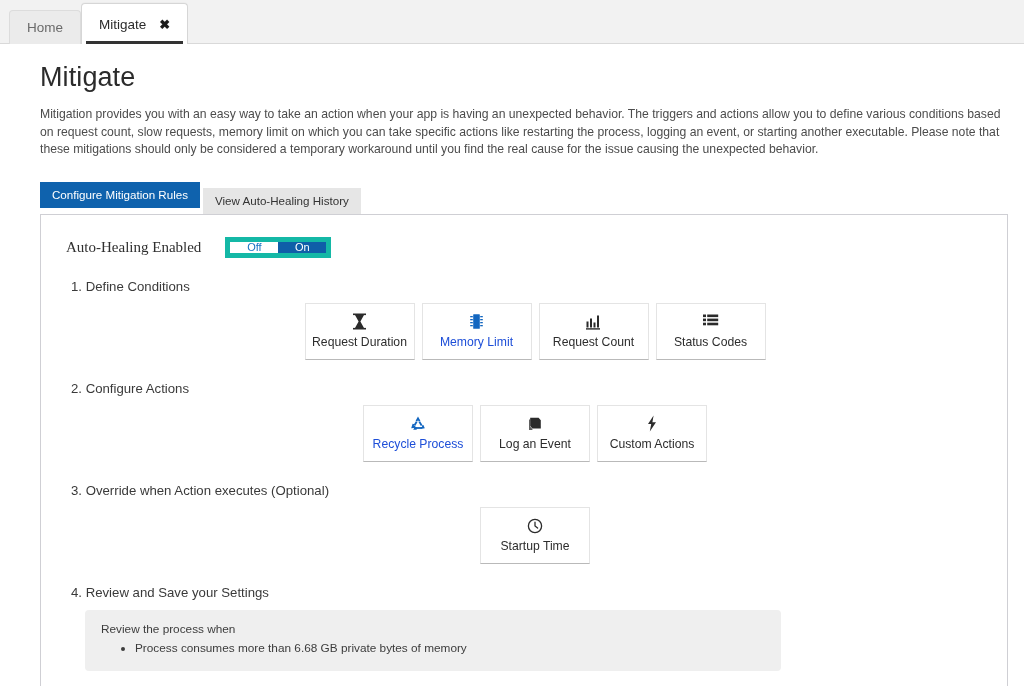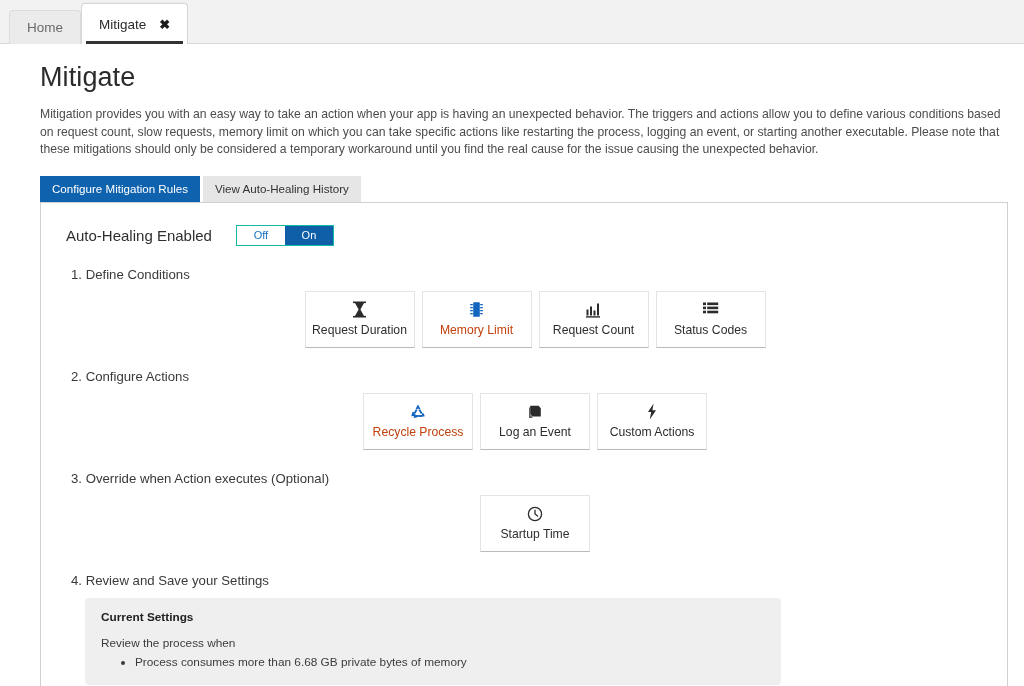--- a/index.html
+++ b/index.html
@@ -78,43 +78,43 @@
   }
 
   
   .pilltabs { display: flex; gap: 3px; align-items: center; }
   .pilltab {
     font-size: 11.6px;
     padding: 6px 12px 7px 12px;
     line-height: 13px;
   }
   .pilltab.active { background: #0f62ad; color: #ffffff; }
-  .pilltab.idle { background: #e6e6e6; color: #333333; }
+  .pilltab.idle { background: #e6e6e6; color: #333333; margin-top: 12px; }
 
   
   .panel {
     border: 1px solid #cfcfd4;
     background: #ffffff;
     margin-top: 0;
     width: 968px;
     height: 486px;
     padding: 18px 22px 0 25px;
   }
 
   
   .toggle-row {
     display: flex;
     align-items: center;
     gap: 24px;
     margin: 4px 0 0 0;
   }
-  .toggle-label { font-size: 15px; color: #2f2f2f; }
+  .toggle-label { font-size: 15px; color: #2f2f2f; font-family: Liberation Serif, serif; }
   .toggle {
     display: flex;
-    border: 1px solid #14b8a6;
+    border: 5px solid #14b8a6;
     height: 21px;
     overflow: hidden;
   }
   .toggle div {
     font-size: 11px;
     width: 48px;
     display: flex;
     align-items: center;
     justify-content: center;
   }
@@ -147,21 +147,21 @@
     display: flex;
     align-items: center;
     justify-content: center;
     color: #2b2b2b;
   }
   .tile .tlabel {
     font-size: 12.2px;
     color: #2d2d2d;
     white-space: nowrap;
   }
-  .tile.selected .tlabel { color: #c2410c; }
+  .tile.selected .tlabel { color: #1d4ed8; }
   .tile.selected .ico { color: #1266c0; }
 
   
   .settings-box {
     margin: 10px 0 0 19px;
     width: 696px;
     background: #efefef;
     border-radius: 4px;
     padding: 12px 16px 14px 16px;
   }
@@ -323,21 +323,20 @@
             <circle cx="8" cy="8" r="6.6"></circle>
             <path d="M8 4.2V8l2.6 2.1" stroke-linecap="round"></path>
           </svg>
         </span>
         <span class="tlabel">Startup Time</span>
       </div>
     </div>
 
     <div class="step">4. Review and Save your Settings</div>
     <div class="settings-box">
-      <div class="settings-title">Current Settings</div>
       <div class="settings-lead">Review the process when</div>
       <ul class="settings-list">
         <li>Process consumes more than 6.68 GB private bytes of memory</li>
       </ul>
     </div>
 
   </div>
 </div>
 
 </body></html>

